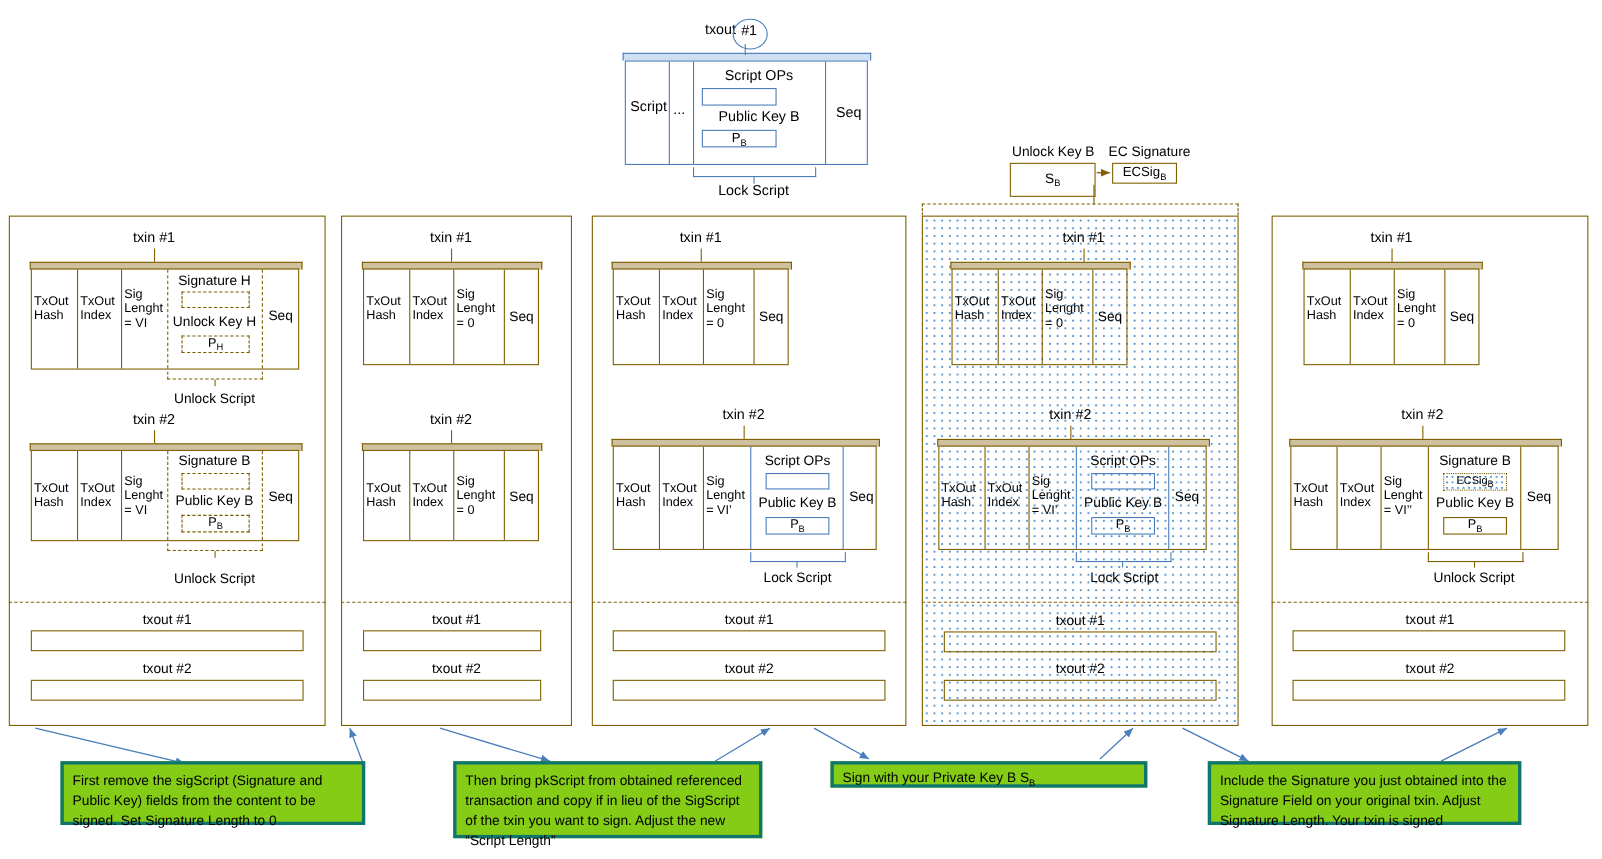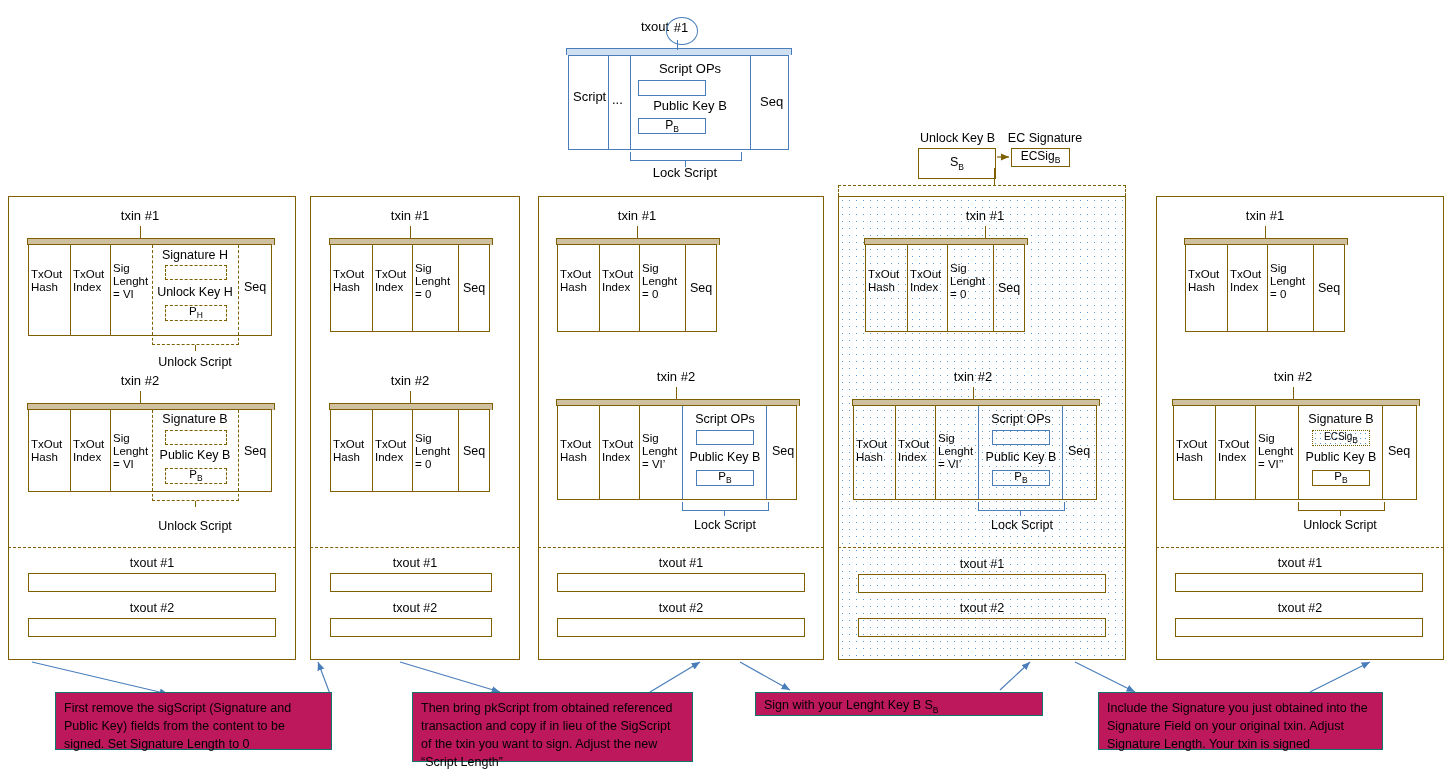--- a/index.html
+++ b/index.html
@@ -36,21 +36,21 @@
   .hatstem.b{background:#4a7ebb;}
 
   
   .brk{position:absolute;height:8px;border:1px solid #7f6000;border-top:none;}
   .brk.b{border-color:#4a7ebb;}
   .brkstem{position:absolute;width:1px;background:#7f6000;}
   .brkstem.b{background:#4a7ebb;}
 
   .hsep{position:absolute;border-top:1px dashed #7f6000;}
 
-  .caption{position:absolute;border:1px solid #0f766e;background:#be185d;
+  .caption{position:absolute;border:3px solid #0f766e;background:#84cc16;
            padding:6px 8px;line-height:1.45;font-size:12.5px;box-sizing:border-box;}
 
   .circle{position:absolute;border:1px solid #4a7ebb;border-radius:50%;}
 
   svg.ov{position:absolute;left:0;top:0;width:1456px;height:781px;pointer-events:none;}
 
   .sub{font-size:8.5px;vertical-align:sub;}
   .t11{font-size:11.5px;}
   .t12{font-size:12.5px;}
 </style>
@@ -392,16 +392,16 @@
   <line x1="1075" y1="662" x2="1135" y2="692" stroke="#4a7ebb" stroke-width="1.2" marker-end="url(#ah)"></line>
 
   <line x1="1310" y1="692" x2="1370" y2="662" stroke="#4a7ebb" stroke-width="1.2" marker-end="url(#ah)"></line>
 </svg>
 
 <div class="caption" style="left:55px;top:692px;width:277px;height:58px;">First remove the sigScript (Signature and Public Key) fields from the content to be signed. Set Signature Length to 0</div>
 
 <div class="caption" style="left:412px;top:692px;width:281px;height:70px;">Then bring pkScript from obtained referenced transaction and copy if in lieu of the SigScript of the txin you want to sign. Adjust the new “Script Length”</div>
 
 <div class="caption" style="left:755px;top:692px;width:288px;height:24px;padding:3px 8px;">
-  <span>Sign with your Lenght Key B S</span><span class="sub">B</span>
+  <span>Sign with your Private Key B S</span><span class="sub">B</span>
 </div>
 
 <div class="caption" style="left:1098px;top:692px;width:285px;height:58px;">Include the Signature you just obtained into the Signature Field on your original txin. Adjust Signature Length. Your txin is signed</div>
 
 </body></html>

